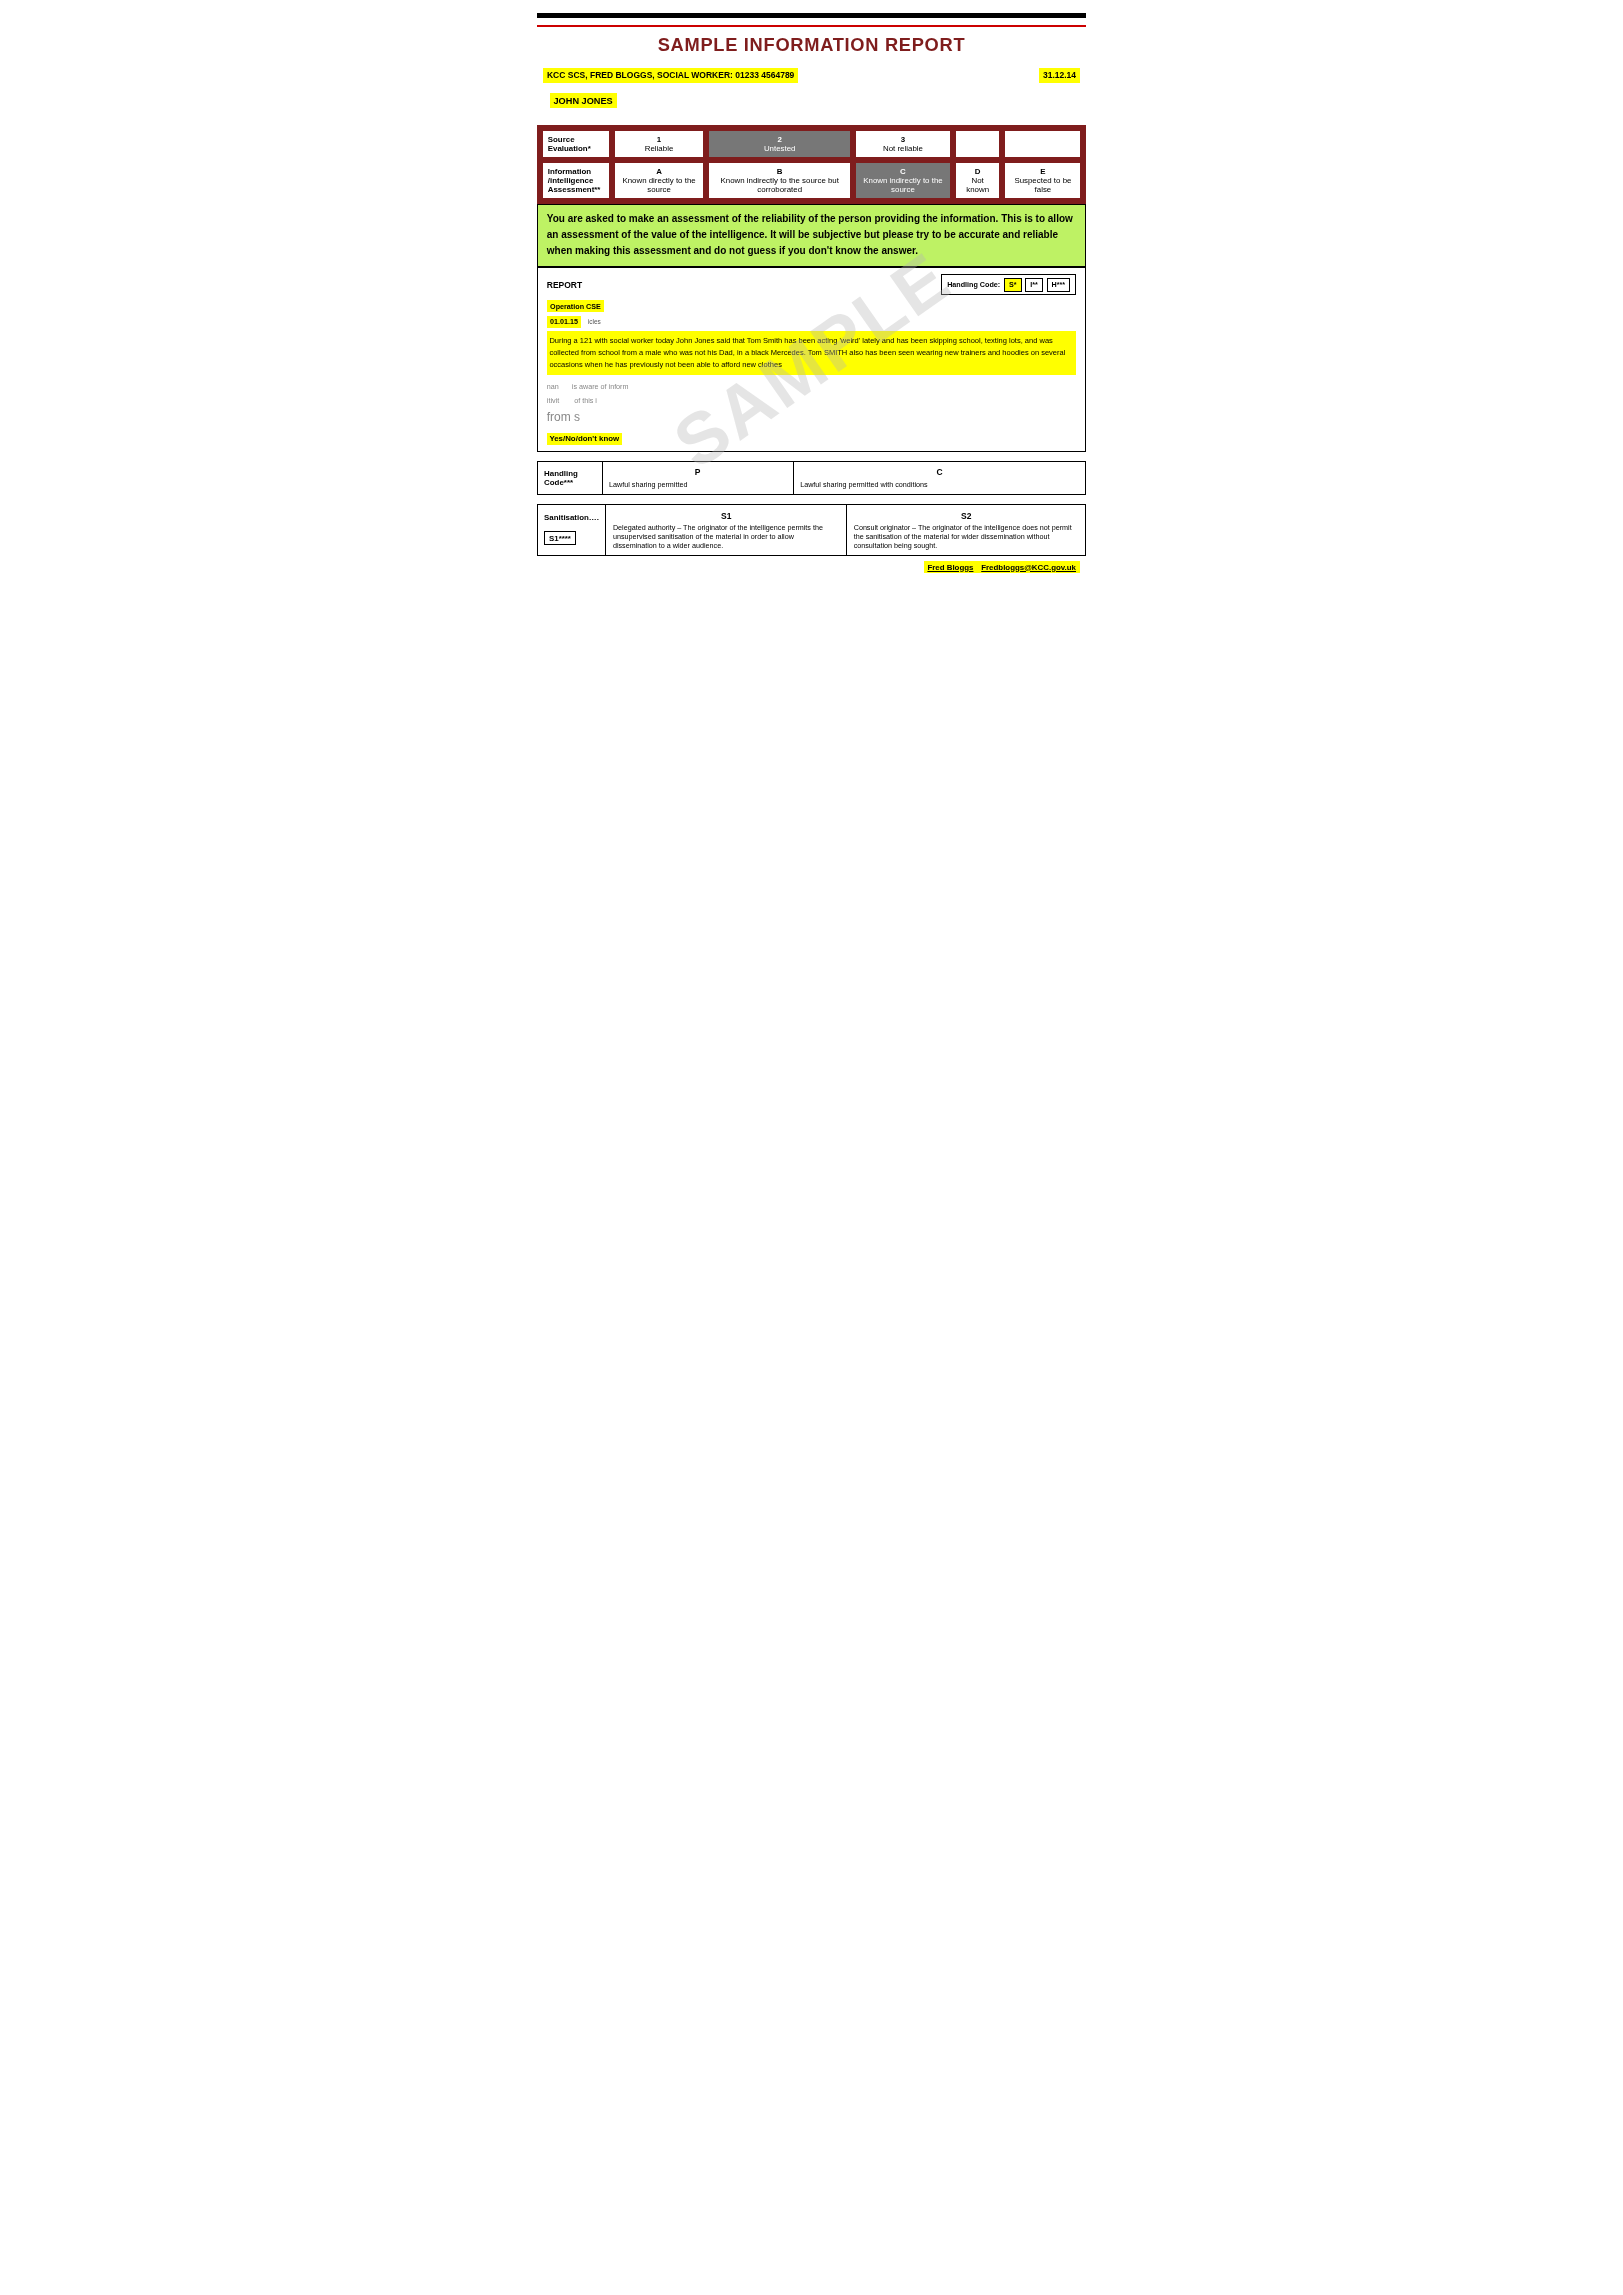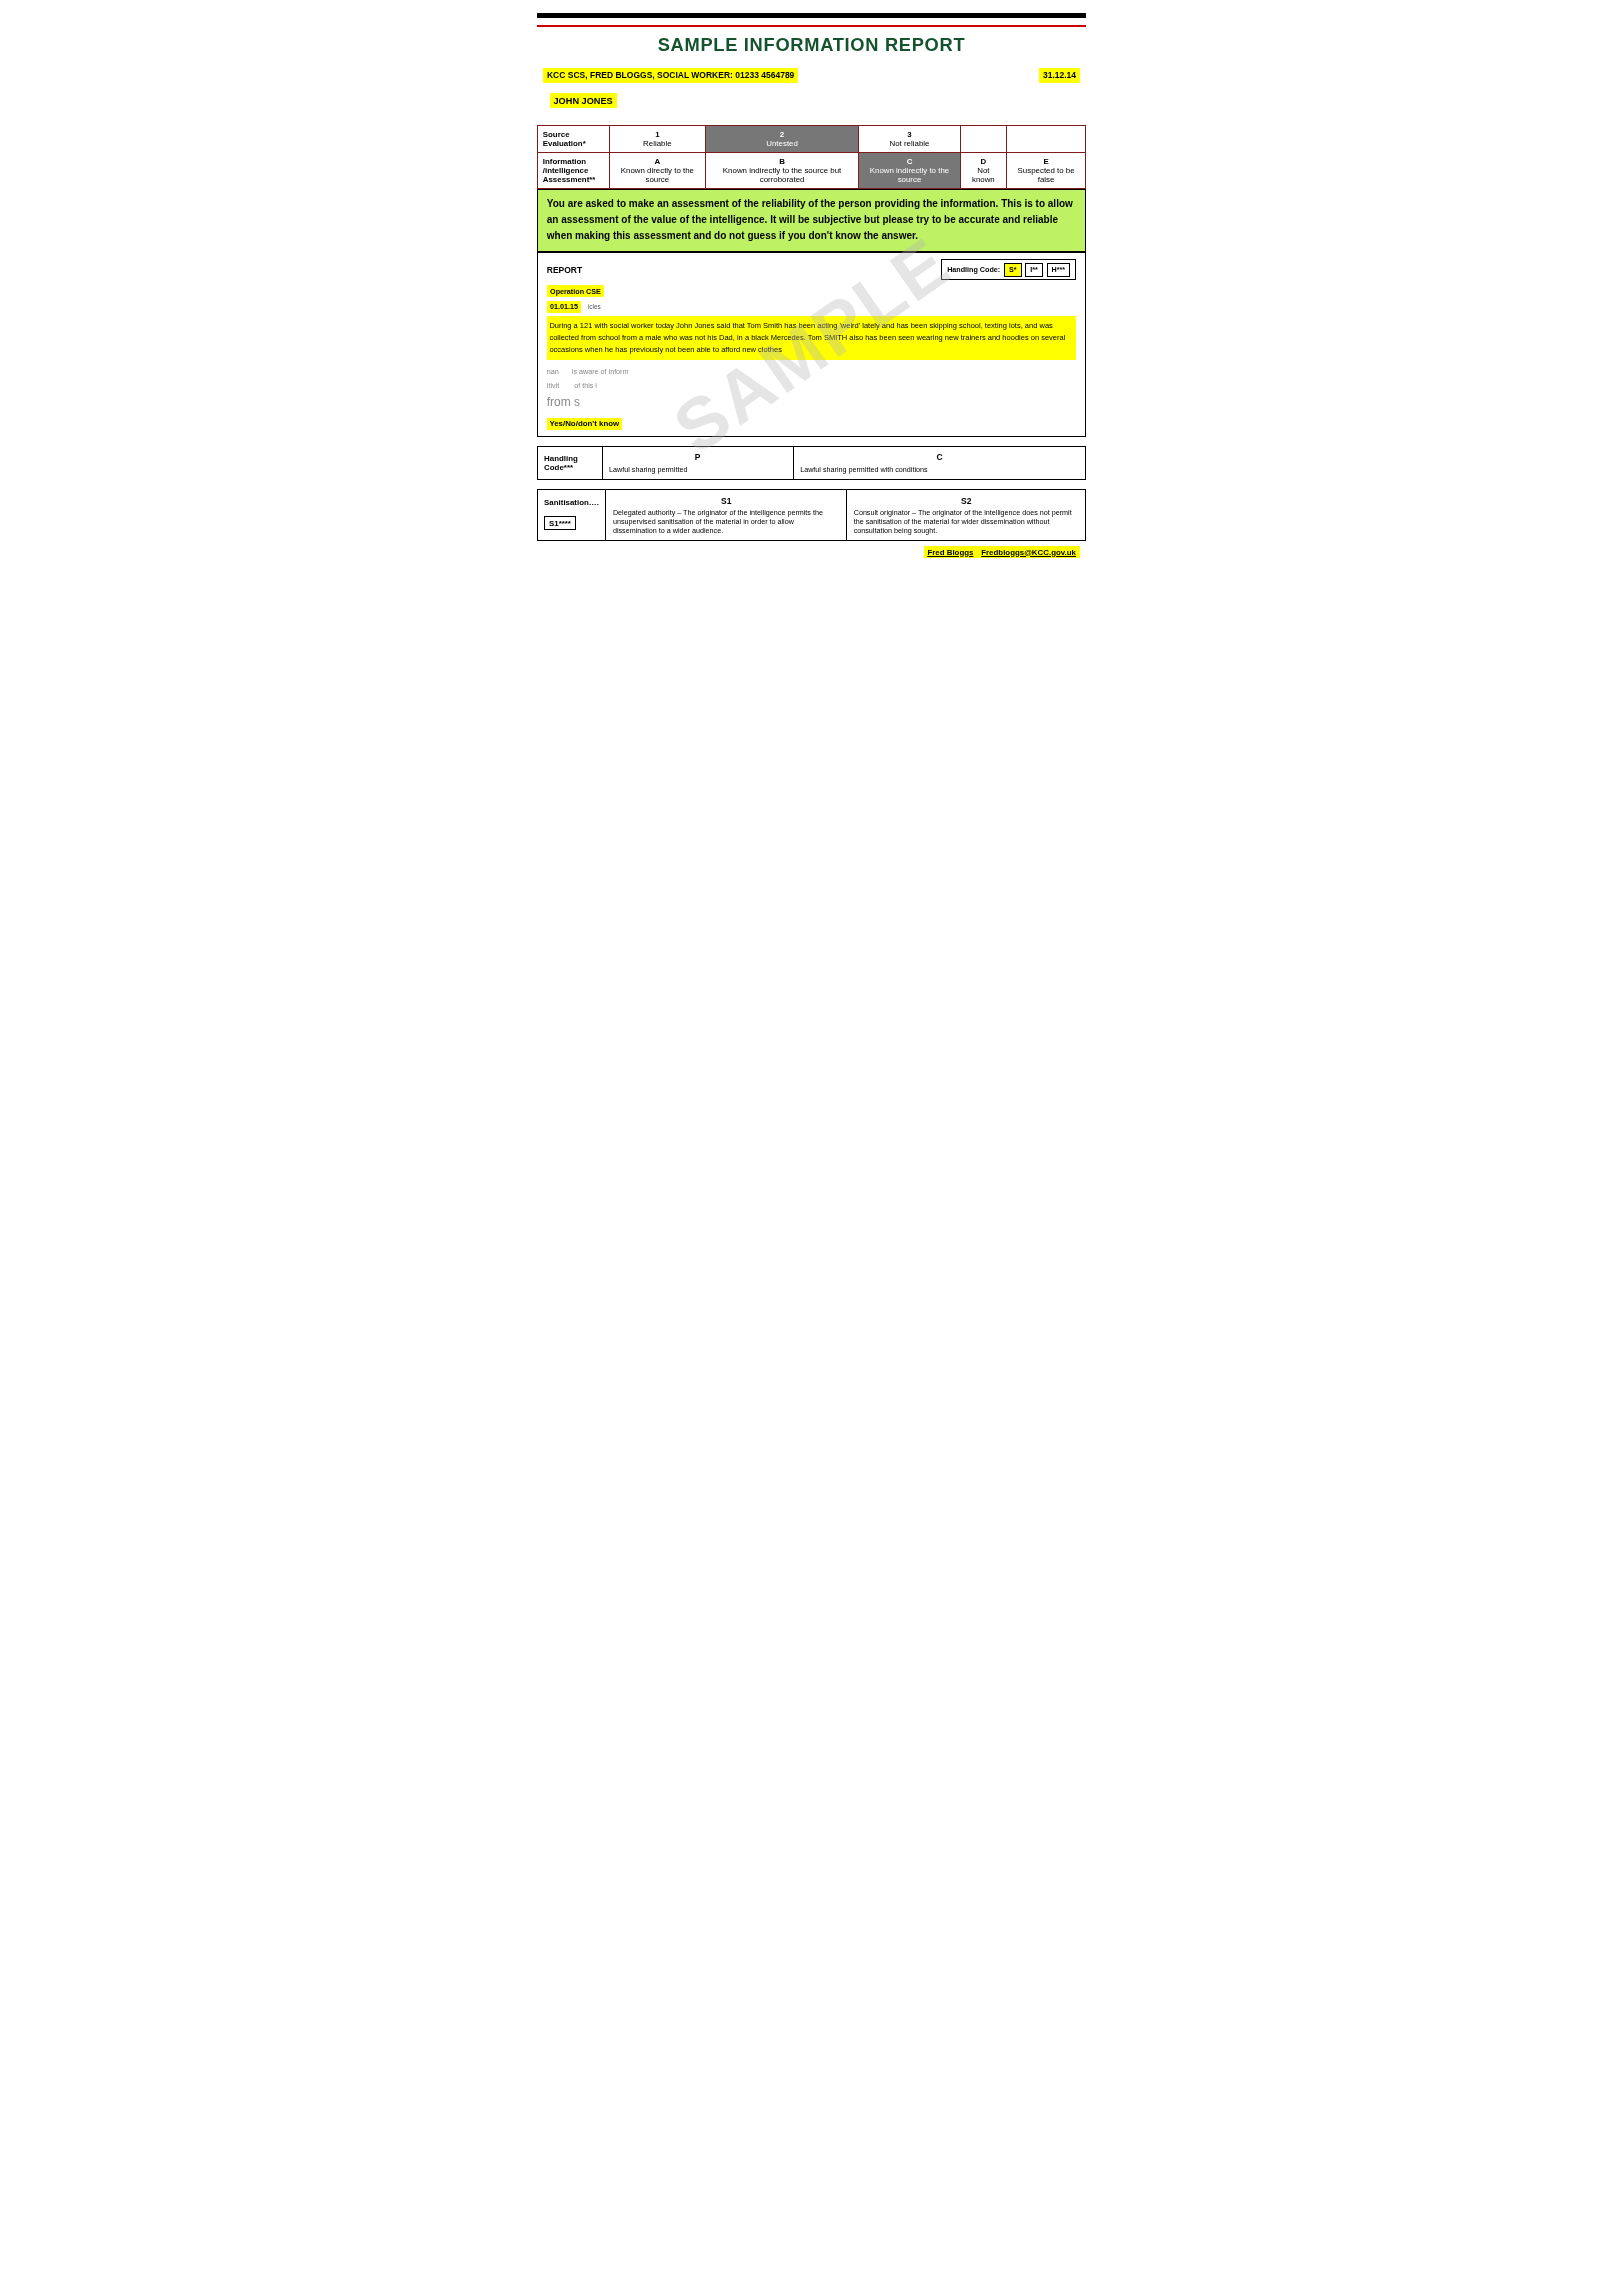--- a/index.html
+++ b/index.html
@@ -19,21 +19,21 @@
     }
     .red-bar {
       background: #cc0000;
       height: 2.6px;
       margin-bottom: 6.5px;
     }
     .page-title {
       text-align: center;
       font-size: 18.3px;
       font-weight: bold;
-      color: #14532d;
+      color: #7f1d1d;
       margin-bottom: 11.8px;
       letter-spacing: 0.7px;
     }
     .header-row {
       display: flex;
       justify-content: space-between;
       align-items: flex-start;
       margin-bottom: 5.2px;
       padding: 0 6.5px;
     }
@@ -57,21 +57,21 @@
       margin: 5.2px 6.5px 7.9px 6.5px;
       display: inline-block;
     }
     
     .eval-table {
       width: 100%;
       border-collapse: collapse;
       margin-bottom: 0;
     }
     .eval-table td, .eval-table th {
-      border: 1px solid #7f1d1d;
+      border: 6px solid #7f1d1d;
       padding: 3.9px 5.2px;
       text-align: center;
       vertical-align: middle;
     }
     .eval-table .label-cell {
       text-align: left;
       font-weight: bold;
       width: 72px;
       font-size: 7.9px;
     }

